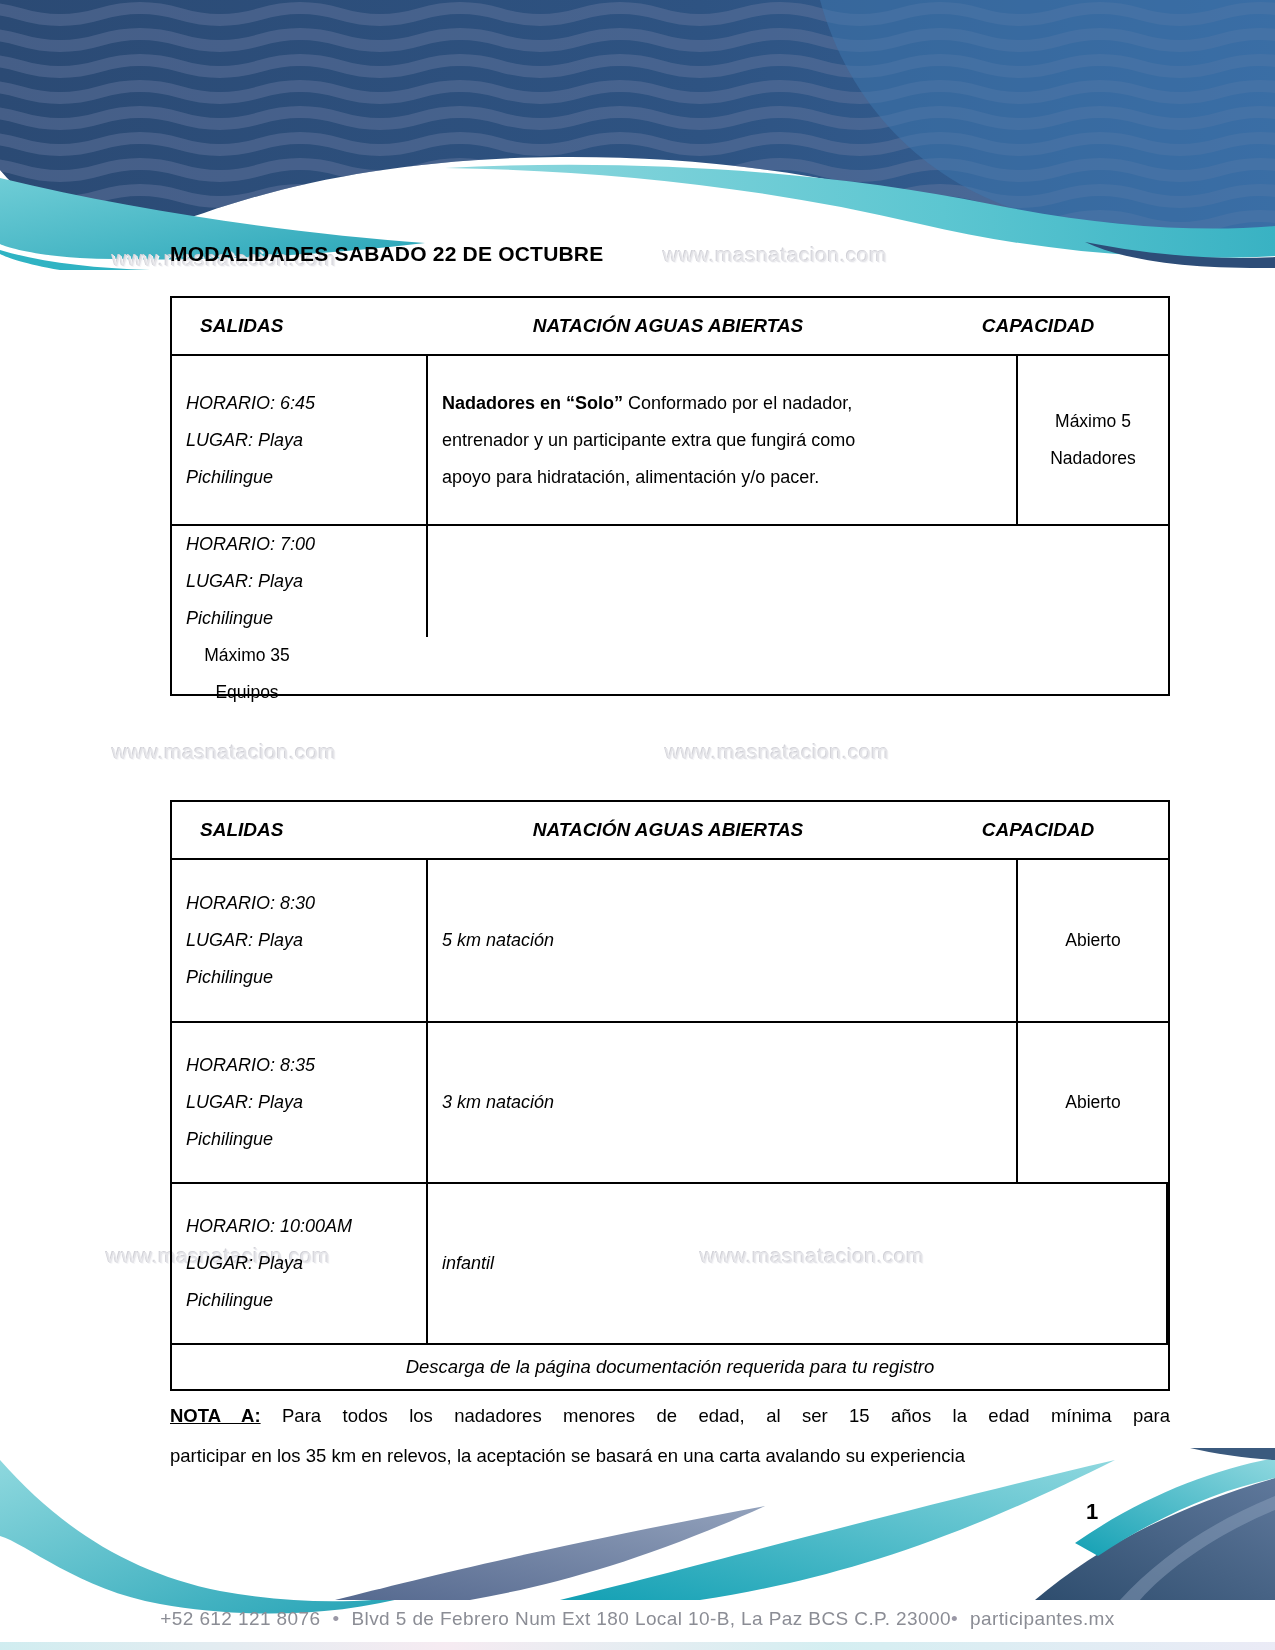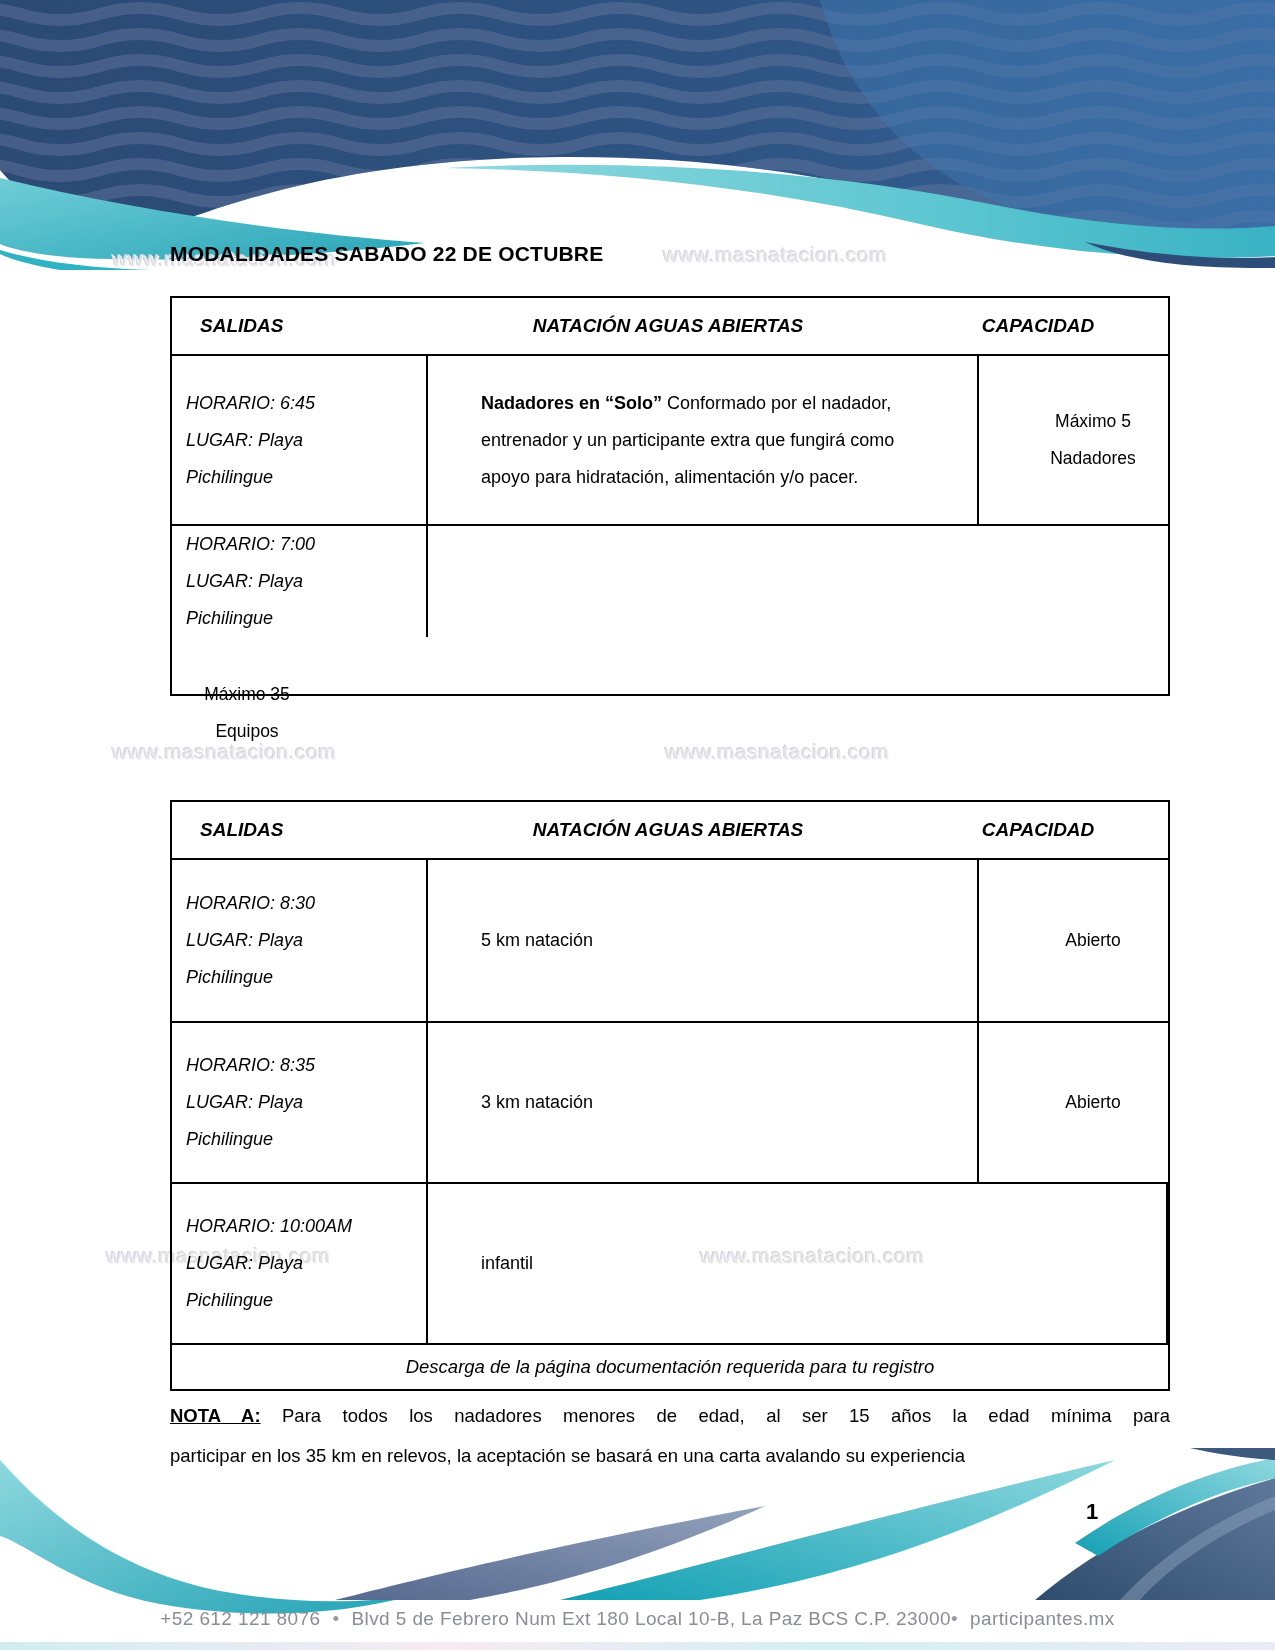--- a/index.html
+++ b/index.html
@@ -38,41 +38,41 @@
 
   .thead {
     display:flex; align-items:center; height:56px;
     border-bottom:2px solid #000;
     font-style:italic; font-weight:bold; font-size:19px;
   }
   .th-c1 { width:256px; padding-left:28px; box-sizing:border-box; }
   .th-c2 { flex:1; text-align:center; }
   .th-c3 { width:260px; text-align:center; }
 
-  .trow { display:flex; box-sizing:border-box;gap:39px; }
+  .trow { display:flex; box-sizing:border-box; }
   .rb { border-bottom:2px solid #000; }
   .h170 { height:170px; }
   .h168 { height:168px;flex-direction:column; }
   .h163 { height:163px; }
   .h161 { height:161px; }
 
   .c1 {
     width:256px; box-sizing:border-box; border-right:2px solid #000;
     font-style:italic; line-height:37px;
     display:flex; flex-direction:column; justify-content:center;
     padding-left:14px; padding-right:6px;
   }
   .c2 {
     flex:1; box-sizing:border-box; border-right:2px solid #000;
     line-height:37px;
     display:flex; flex-direction:column; justify-content:center;
     padding-left:14px; padding-right:26px;
   }
   .c2.centered { text-align:center; padding-left:10px; padding-right:10px; }
-  .c2.evento { }
+  .c2.evento { font-style:italic; }
   .c3 {
     width:150px; box-sizing:border-box; text-align:center; line-height:37px;
     display:flex; flex-direction:column; justify-content:center;
     font-size:17.5px;
   }
   .bold { font-weight:bold; }
   .note-line { font-style:italic; }
 
   .tbl-footer-row {
     height:44px; display:flex; align-items:center; justify-content:center;

